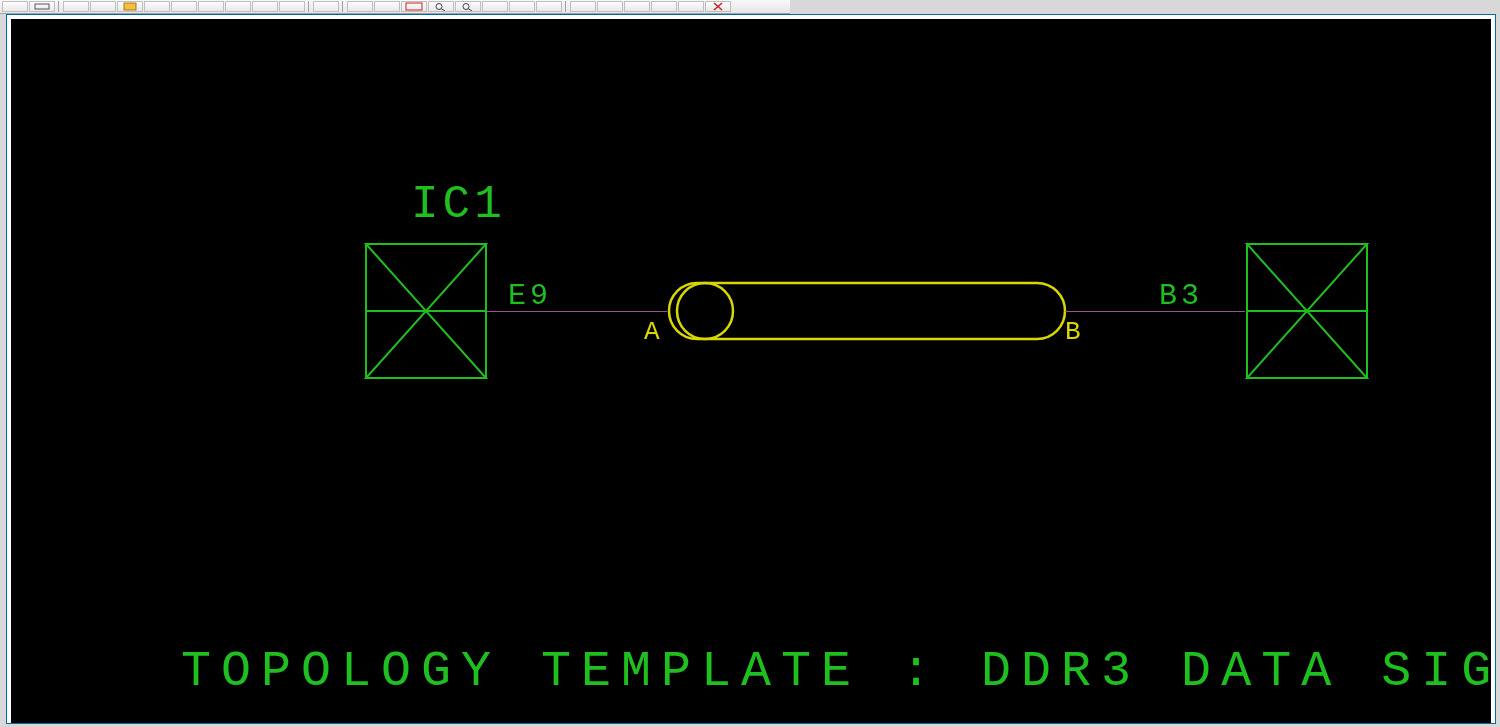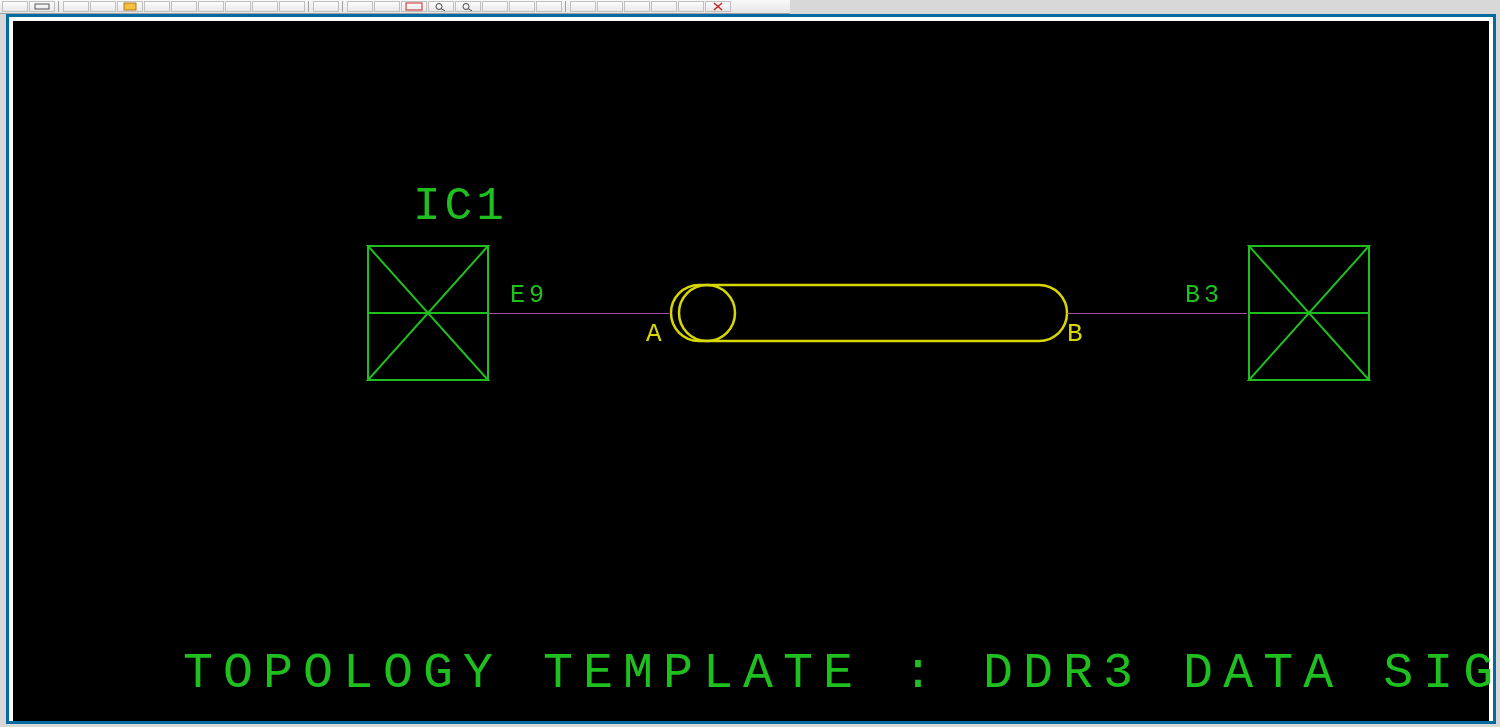--- a/index.html
+++ b/index.html
@@ -44,21 +44,21 @@
   }
 
   
   .canvas-frame {
     position: absolute;
     top: 14px;
     left: 6px;
     width: 1490px;
     height: 710px;
     background: #ffffff;
-    border: 3px solid #0369a1;
+    border: 1px solid #0369a1;
     box-sizing: border-box;
   }
   .canvas {
     position: absolute;
     top: 4px;
     left: 4px;
     right: 4px;
     bottom: 0;
     background: #000000;
   }
@@ -71,21 +71,21 @@
     white-space: nowrap;
   }
   .green { color: #1fbf1f; }
   .yellow { color: #d8d800; }
 
   .comp-label {
     font-size: 46px;
     font-weight: 300;
   }
   .pin-label {
-    font-size: 25px;
+    font-size: 30px;
   }
   .node-label {
     font-size: 26px;
   }
   .title-label {
     font-size: 50px;
     letter-spacing: 10px;
   }
 
   
@@ -189,21 +189,21 @@
         <circle cx="38" cy="30" r="28" fill="none" stroke="#d8d800" stroke-width="2.5"></circle>
       </svg>
     </div>
 
     <div class="dlabel yellow node-label" style="left:633px; top:298px;">A</div>
 
     <div class="dlabel yellow node-label" style="left:1054px; top:298px;">B</div>
 
     <div class="wire" style="left:1054px; top:292px; width:180px;"></div>
 
-    <div class="dlabel green pin-label" style="left:1172px; top:260px;">B3</div>
+    <div class="dlabel green pin-label" style="left:1148px; top:260px;">B3</div>
 
 
     <div class="symbol" style="left:1233px; top:222px;">
       <svg width="130" height="140" viewBox="0 0 130 140">
         <polygon points="3,3 123,3 3,137 123,137" fill="none" stroke="#1fbf1f" stroke-width="2"></polygon>
         <line x1="3" y1="3" x2="3" y2="137" stroke="#1fbf1f" stroke-width="2"></line>
         <line x1="123" y1="3" x2="123" y2="137" stroke="#1fbf1f" stroke-width="2"></line>
         <line x1="3" y1="70" x2="123" y2="70" stroke="#1fbf1f" stroke-width="2"></line>
       </svg>
     </div>

